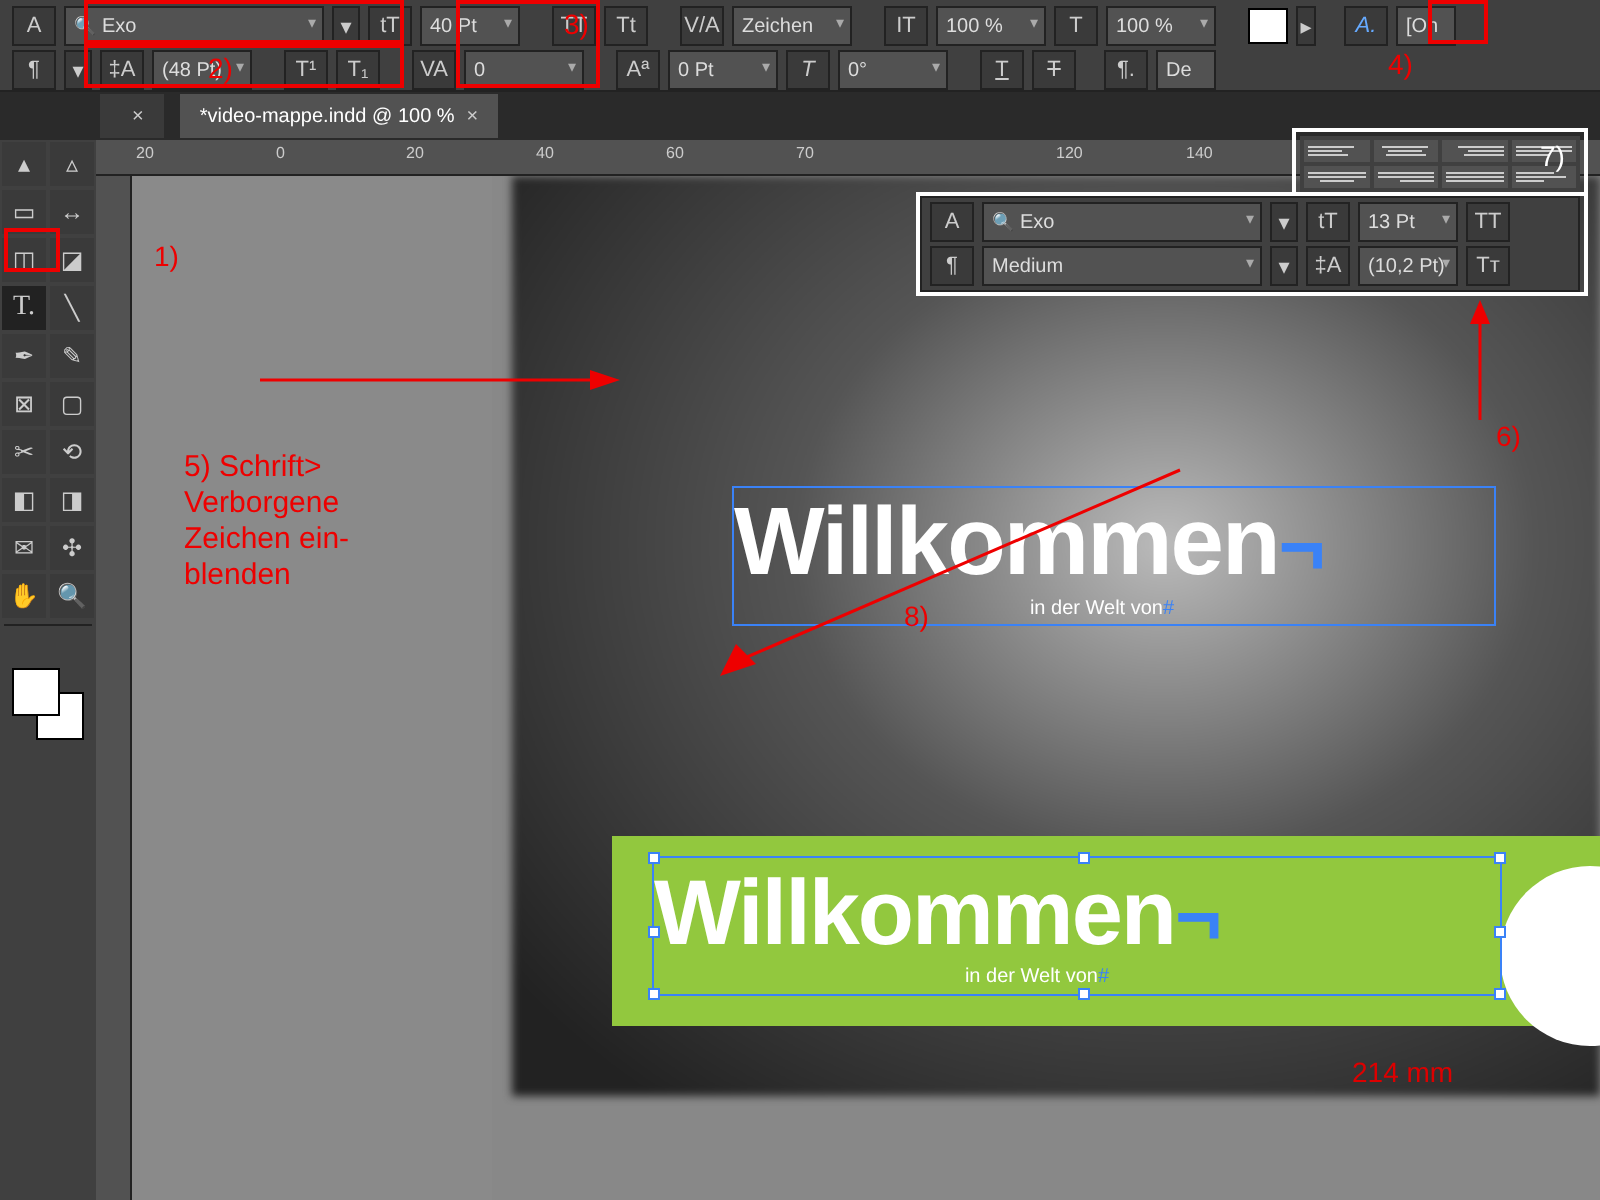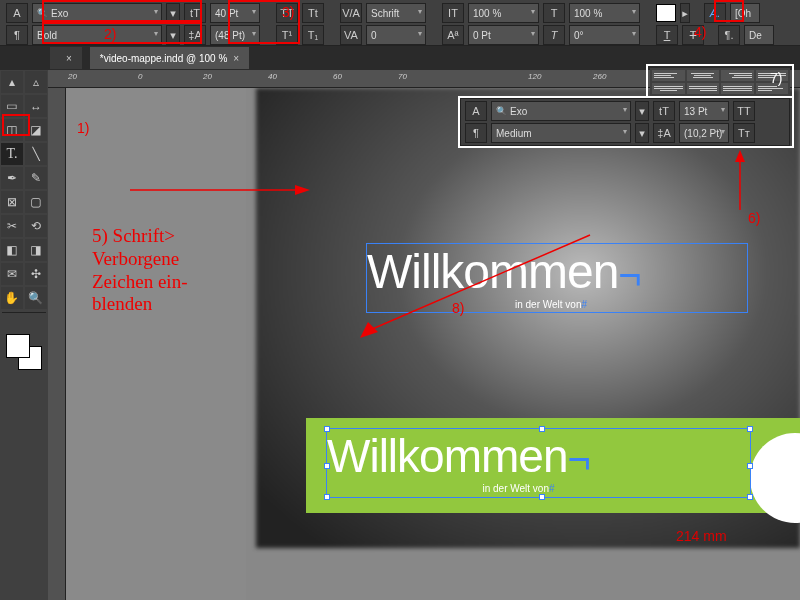--- a/index.html
+++ b/index.html
@@ -11,21 +11,21 @@
 .row1 { top: 2px; left: 0; right: 0; }
 .row2 { top: 24px; left: 0; right: 0; }
 
 .ico-btn { width: 22px; height: 20px; background: #3a3a3a; border: 1px solid #222; display: flex; align-items: center; justify-content: center; color: #ccc; font-size: 11px; cursor: pointer; }
 .field { height: 20px; background: #525252; border: 1px solid #222; color: #ddd; font-size: 10px; padding: 0 4px; display: flex; align-items: center; }
 .dropdown { position: relative; }
 .dropdown::after { content: '▾'; position: absolute; right: 3px; top: 3px; font-size: 8px; color: #aaa; }
 .font-field { width: 130px; }
 .num-field { width: 50px; }
 .small-field { width: 60px; }
-.pct-field { width: 71px; }
+.pct-field { width: 55px; }
 
 .swatch { width: 20px; height: 18px; background: #fff; border: 1px solid #000; cursor: pointer; }
 
 
 .red-box { position: absolute; border: 2px solid #e00; pointer-events: none; z-index: 100; }
 .red-label { position: absolute; color: #e00; font-size: 14px; z-index: 101; }
 
 
 .tabs { height: 24px; background: #2a2a2a; display: flex; align-items: center; padding-left: 50px; gap: 8px; }
 .tab { height: 22px; background: #3a3a3a; padding: 0 10px; display: flex; align-items: center; color: #ccc; font-size: 10px; cursor: pointer; }
@@ -37,36 +37,36 @@
 .tool { width: 22px; height: 22px; float: left; margin: 1px; display: flex; align-items: center; justify-content: center; color: #ccc; font-size: 12px; cursor: pointer; background: #3a3a3a; }
 .tool.sel { background: #222; }
 .tool-divider { width: 44px; height: 1px; background: #222; float: left; margin: 2px; }
 .swatch-group { position: absolute; bottom: 230px; left: 6px; width: 36px; height: 36px; }
 .sw-fg { width: 24px; height: 24px; background: #fff; border: 1px solid #000; position: absolute; top: 0; left: 0; z-index: 2; }
 .sw-bg { width: 24px; height: 24px; background: #fff; border: 1px solid #000; position: absolute; bottom: 0; right: 0; }
 
 
 .ruler-h { position: absolute; top: 70px; left: 48px; right: 0; height: 18px; background: #525252; border-bottom: 1px solid #222; font-size: 8px; color: #ccc; }
 .ruler-v { position: absolute; top: 88px; left: 48px; width: 18px; bottom: 0; background: #525252; border-right: 1px solid #222; }
-.ruler-tick { position: absolute; top: 2px; color: #ccc; font-size: 8px; font-style: italic; }
+.ruler-tick { position: absolute; top: 2px; color: #ccc; font-size: 8px; }
 
 
 .canvas { position: absolute; top: 88px; left: 66px; right: 0; bottom: 0; background: #888; overflow: hidden; }
 .pasteboard { position: absolute; left: 0; top: 0; width: 180px; bottom: 0; background: #8a8a8a; }
 .photo-bg { position: absolute; left: 190px; top: 0; right: 0; height: 460px; background: radial-gradient(ellipse at 60% 40%, #bbb 0%, #555 40%, #222 90%); filter: blur(2px); }
 
 .text-frame1 { position: absolute; left: 300px; top: 155px; width: 382px; height: 70px; border: 1px solid #3a82f7; }
 .text-frame2 { position: absolute; left: 260px; top: 340px; width: 425px; height: 70px; border: 1px solid #3a82f7; background: #92c83e; }
 .handle { width: 6px; height: 6px; background: #fff; border: 1px solid #3a82f7; position: absolute; }
 .handle.tl { top: -3px; left: -3px; } .handle.tr { top: -3px; right: -3px; }
 .handle.bl { bottom: -3px; left: -3px; } .handle.br { bottom: -3px; right: -3px; }
 .handle.tm { top: -3px; left: 50%; } .handle.bm { bottom: -3px; left: 50%; }
 .handle.ml { top: 50%; left: -3px; } .handle.mr { top: 50%; right: -3px; }
 
-.big-text { font-family: Arial, sans-serif; font-weight: 400; font-size: 48px; color: #fff; letter-spacing: -1px; }
+.big-text { font-family: Arial, sans-serif; font-weight: 700; font-size: 48px; color: #fff; letter-spacing: -1px; }
 .sub-text { font-size: 10px; color: #fff; text-align: center; padding-right: 12px; }
 .green-banner { position: absolute; left: 240px; top: 330px; right: 0; height: 95px; background: #92c83e; }
 .circle { position: absolute; right: -40px; top: 15px; width: 90px; height: 90px; background: #fff; border-radius: 50%; }
 
 
 .context-bar { position: absolute; top: 98px; left: 460px; width: 330px; height: 48px; background: #404040; border: 1px solid #222; z-index: 50; }
 .context-row1 { position: absolute; top: 2px; left: 4px; right: 4px; height: 20px; display: flex; align-items: center; gap: 4px; }
 .context-row2 { position: absolute; top: 24px; left: 4px; right: 4px; height: 20px; display: flex; align-items: center; gap: 4px; }
 .ctx-font { width: 140px; }
 .ctx-num { width: 50px; }
@@ -96,36 +96,35 @@
     <div class="ico-btn">A</div>
     <div class="field font-field dropdown"><span style="font-size:9px;">🔍</span>&nbsp;<span>Exo</span></div>
     <div class="ico-btn" style="width:14px">▾</div>
     <div class="ico-btn">tT</div>
     <div class="field num-field dropdown">40 Pt</div>
     <div style="width:8px;"></div>
     <div class="ico-btn">TT</div>
     <div class="ico-btn">Tt</div>
     <div style="width:8px;"></div>
     <div class="ico-btn">V/A</div>
-    <div class="field small-field dropdown">Schrift</div>
+    <div class="field small-field dropdown">Zeichen</div>
     <div style="width:8px;"></div>
     <div class="ico-btn">IT</div>
     <div class="field pct-field dropdown">100 %</div>
     <div class="ico-btn">T</div>
     <div class="field pct-field dropdown">100 %</div>
     <div style="width:8px;"></div>
     <div class="swatch"></div>
     <div class="ico-btn" style="width:10px">▸</div>
     <div style="width:6px;"></div>
     <div class="ico-btn" style="color:#6af;font-style:italic;">A.</div>
     <div class="field" style="width:30px">[Oh</div>
   </div>
   <div class="top-row row2">
     <div class="ico-btn">¶</div>
-    <div class="field font-field dropdown">Bold</div>
     <div class="ico-btn" style="width:14px">▾</div>
     <div class="ico-btn">‡A</div>
     <div class="field num-field dropdown">(48 Pt)</div>
     <div style="width:8px;"></div>
     <div class="ico-btn">T¹</div>
     <div class="ico-btn">T₁</div>
     <div style="width:8px;"></div>
     <div class="ico-btn">VA</div>
     <div class="field small-field dropdown">0</div>
     <div style="width:8px;"></div>
@@ -188,21 +187,21 @@
 
 <div class="ruler-h">
   <span class="ruler-tick" style="left:20px;">20</span>
   <span class="ruler-tick" style="left:90px;">0</span>
   <span class="ruler-tick" style="left:155px;">20</span>
   <span class="ruler-tick" style="left:220px;">40</span>
   <span class="ruler-tick" style="left:285px;">60</span>
   <span class="ruler-tick" style="left:350px;">70</span>
   <span class="ruler-tick" style="left:415px;margin-top:32px;">100</span>
   <span class="ruler-tick" style="left:480px;">120</span>
-  <span class="ruler-tick" style="left:545px;">260</span>
+  <span class="ruler-tick" style="left:545px;">140</span>
   <span class="ruler-tick" style="left:605px;">160</span>
   <span class="ruler-tick" style="left:665px;">180</span>
   <span class="ruler-tick" style="left:720px;">200</span>
 </div>
 <div class="ruler-v"></div>
 
 <div class="canvas">
   <div class="pasteboard"></div>
   <div class="photo-bg"></div>
 
@@ -299,21 +298,21 @@
 <div class="red-box" style="top:0px;left:714px;width:30px;height:22px;"></div>
 <div class="red-box" style="top:114px;left:2px;width:28px;height:22px;"></div>
 
 <div class="white-box" style="top:64px;left:646px;width:148px;height:34px;"></div>
 <div class="white-box" style="top:96px;left:458px;width:336px;height:52px;"></div>
 
 <div class="red-label" style="top:120px;left:77px;">1)</div>
 <div class="red-label" style="top:26px;left:104px;">2)</div>
 <div class="red-label" style="top:4px;left:282px;">3)</div>
 <div class="red-label" style="top:24px;left:694px;">4)</div>
-<div class="red-label" style="top:225px;left:92px;width:100px;font-size:19px;line-height:1.2;font-family:Liberation Serif, serif;">5) Schrift&gt; Verborgene Zeichen ein-blenden</div>
+<div class="red-label" style="top:225px;left:92px;width:100px;font-size:15px;line-height:1.2;">5) Schrift&gt; Verborgene Zeichen ein-blenden</div>
 <div class="red-label" style="top:210px;left:748px;">6)</div>
 <div class="red-label" style="top:70px;left:770px;color:#fff;">7)</div>
 <div class="red-label" style="top:300px;left:452px;">8)</div>
 
 <svg class="arrow" style="top:180px;left:130px;width:180px;height:20px;">
   <line class="arrow-line" x1="0" y1="10" x2="165" y2="10"></line>
   <polygon class="arrow-head" points="165,5 180,10 165,15"></polygon>
 </svg>
 <svg class="arrow" style="top:150px;left:720px;width:30px;height:70px;">
   <line class="arrow-line" x1="20" y1="60" x2="20" y2="10"></line>

